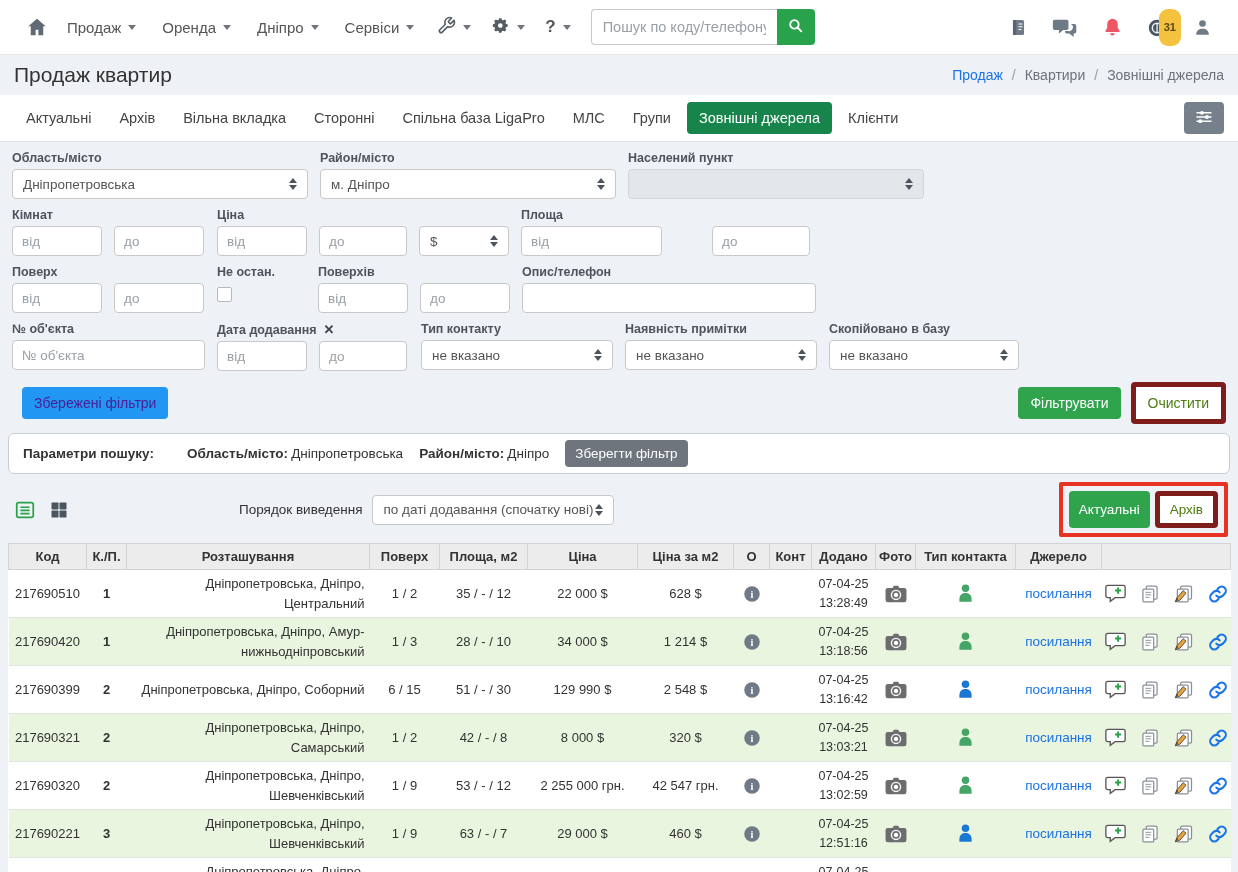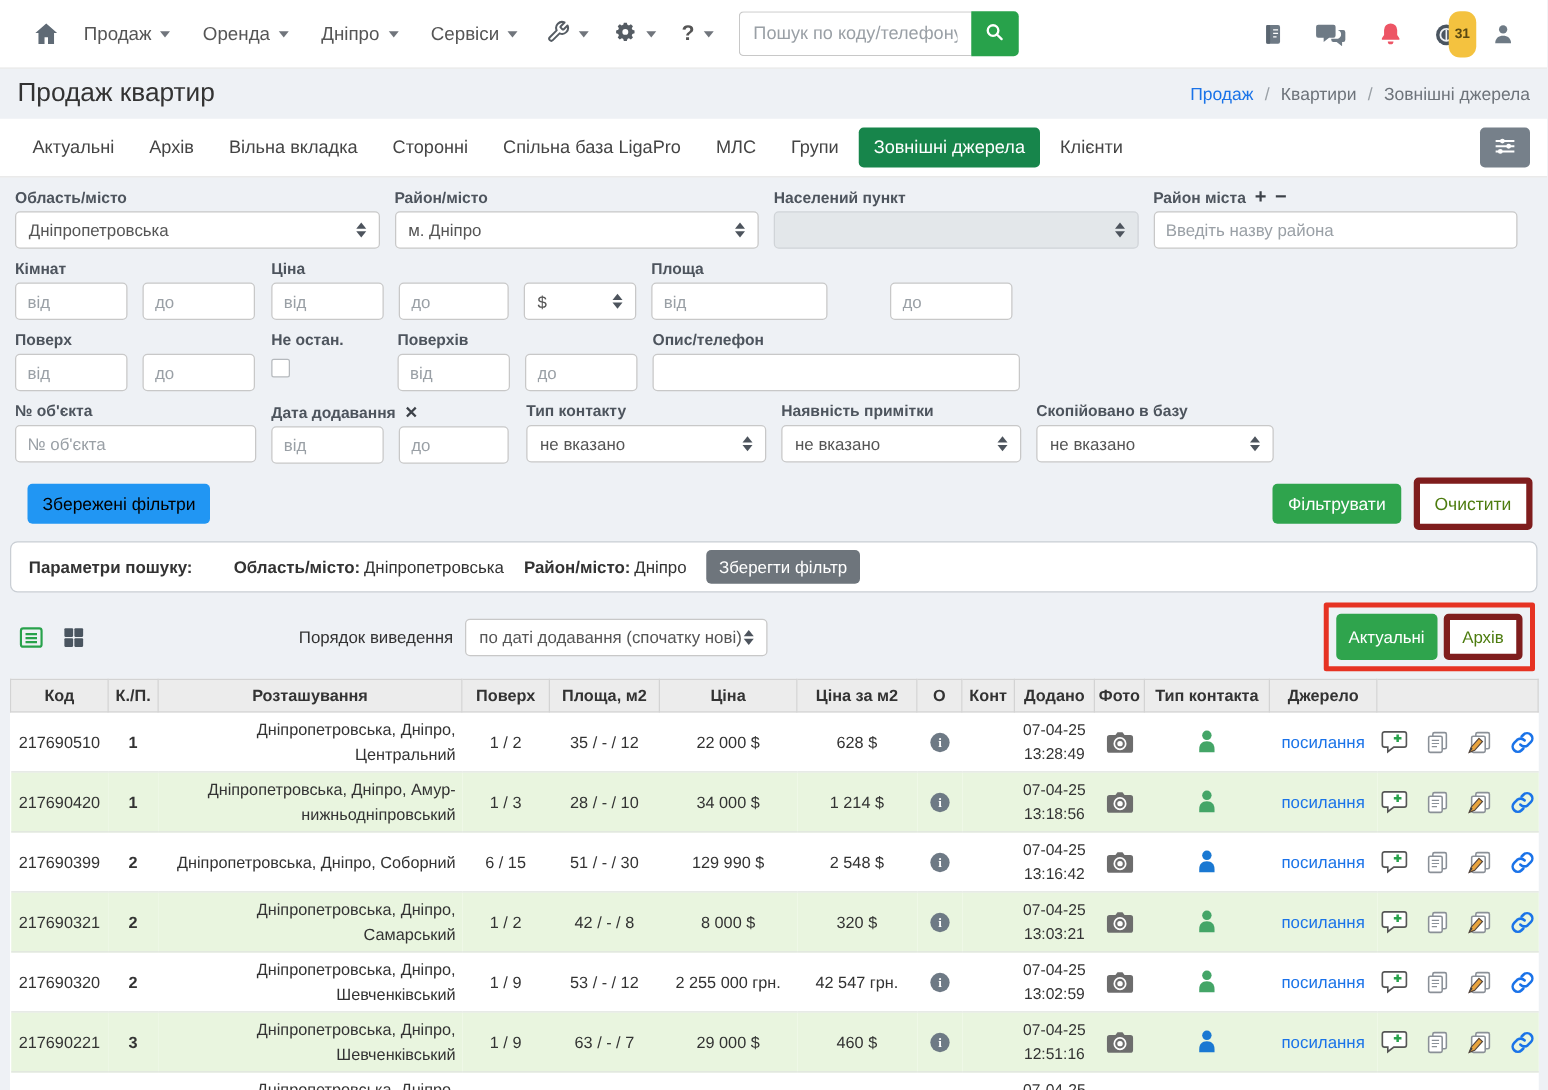--- a/index.html
+++ b/index.html
@@ -48,21 +48,21 @@
   .f-input{height:30px;border:1px solid #c8c8c8;border-radius:4px;padding:0 9px;font-size:13.5px;color:#555;background:#fff;outline:none;width:100%}
   .f-input::placeholder{color:#9aa0a6}
   .f-select{height:30px;border:1px solid #c8c8c8;border-radius:4px;background:#fff;display:flex;align-items:center;justify-content:space-between;padding:0 10px;font-size:13.5px;color:#555;cursor:pointer}
   .f-select.disabled{background:#e3e7ea;border-color:#d0d4d8}
   .arrows{display:flex;flex-direction:column;gap:2px}
   .tri-up{width:0;height:0;border-left:4px solid transparent;border-right:4px solid transparent;border-bottom:5px solid #4d545d}
   .tri-down{width:0;height:0;border-left:4px solid transparent;border-right:4px solid transparent;border-top:5px solid #4d545d}
   .chk{width:15px;height:15px;border:1px solid #b5b9bd;border-radius:2px;background:#fff;margin-top:8px;cursor:pointer}
 
   .btn{border:none;border-radius:4px;font-size:14px;padding:8px 12px;cursor:pointer;white-space:nowrap}
-  .btn-blue{background:#2196f3;color:#000000}
+  .btn-blue{background:#2196f3;color:#4c1d95}
   .btn-green{background:#2fa44d;color:#fff}
   .btn-light{background:#fff;color:#4d7c0f;border:5px solid #7f1d1d}
   .btn-gray{background:#6e757c;color:#fff}
   .actions-row{display:flex;align-items:center;padding:2px 0 9px}
   .spacer{flex:1}
   .actions-row .btn{margin-left:10px}
 
   
   .params-bar{margin:0 8px 8px;background:#fff;border:1px solid #c9ced4;border-radius:6px;display:flex;align-items:center;padding:6px 14px;font-size:13.5px;color:#333;min-height:36px}
   .params-bar b{margin-right:33px}
@@ -250,28 +250,20 @@
     </div>
     <div class="f-group" style="width:296px">
       <div class="f-label">Населений пункт</div>
       <div class="f-select disabled">
           <span></span>
           <span class="arrows">
             <span class="tri-up"></span>
             <span class="tri-down"></span>
           </span>
         </div>
-    </div>
-    <div class="f-group" style="width:296px">
-      <div class="f-label">
-          <span>Район міста</span>
-          <span class="plusminus">+</span>
-          <span class="plusminus">−</span>
-        </div>
-      <input class="f-input" placeholder="Введіть назву района" style="">
     </div>
   </div>
 
   <div class="f-row">
     <div class="f-group" style="width:193px">
       <div class="f-label">Кімнат</div>
       <div class="inputs">
           <input class="f-input" style="width: 90px;" placeholder="від">
           <input class="f-input" style="width: 90px;" placeholder="до">
         </div>

